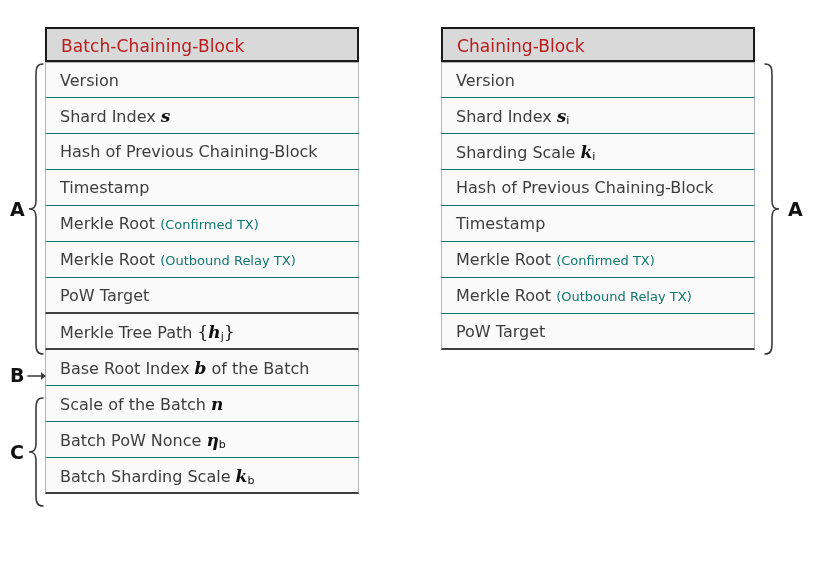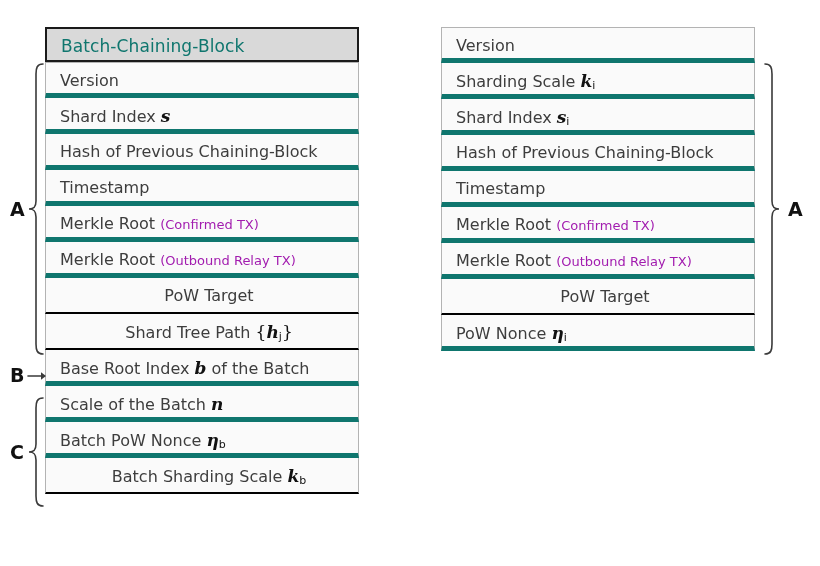--- a/index.html
+++ b/index.html
@@ -30,45 +30,45 @@
   #block-right { left: 441px; top: 27px; }
 
   .block-header {
     height: 35px;
     line-height: 35px;
     background: #d9d9d9;
     border: 2px solid #1a1a1a;
     box-sizing: border-box;
     padding-left: 14px;
     font-size: 17px;
-    color: #0f766e;
+    color: #b91c1c;
     letter-spacing: 0.1px;
   }
 
   .row {
     height: 36px;
     line-height: 36px;
     background: #fafafa;
     border-left: 1px solid #b3b3b3;
     border-right: 1px solid #b3b3b3;
-    border-bottom: 5px solid #0f766e;
+    border-bottom: 1px solid #0f766e;
     box-sizing: border-box;
     padding-left: 14px;
     font-size: 16px;
     color: #3d3d3d;
     white-space: nowrap;
     overflow: hidden;
   }
   .row.first { border-top: 1px solid #b3b3b3; }
   
-  .row.sep-below { border-bottom: 2px solid #000000; text-align: center; }
+  .row.sep-below { border-bottom: 2px solid #404040; }
 
   .sub {
     font-size: 13px;
-    color: #a21caf;
+    color: #0f766e;
   }
   .sym {
     font-family: "DejaVu Serif", "Liberation Serif", serif;
     font-style: italic;
     font-weight: bold;
     font-size: 17px;
     color: #111111;
   }
   .sym-sub {
     font-family: "DejaVu Sans", "Liberation Sans", sans-serif;
@@ -136,21 +136,21 @@
     <div class="row">
       <span>Merkle Root</span>
       <span class="sub">(Outbound Relay TX)</span>
     </div>
 
     <div class="row sep-below">
       <span>PoW Target</span>
     </div>
 
     <div class="row sep-below">
-      <span>Shard Tree Path</span>
+      <span>Merkle Tree Path</span>
       <span class="brace-char">{</span><span class="sym">h</span><span class="sym-sub">j</span><span class="brace-char">}</span>
     </div>
 
     <div class="row">
       <span>Base Root Index</span>
       <span class="sym">b</span>
       <span>of the Batch</span>
     </div>
 
     <div class="row">
@@ -163,36 +163,37 @@
       <span class="sym">η</span><span class="sym-sub">b</span>
     </div>
 
     <div class="row sep-below">
       <span>Batch Sharding Scale</span>
       <span class="sym">k</span><span class="sym-sub">b</span>
     </div>
   </div>
 
   <div class="block" id="block-right">
+    <div class="block-header">Chaining-Block</div>
 
     <div class="row first">
       <span>Version</span>
     </div>
 
     <div class="row">
+      <span>Shard Index</span>
+      <span class="sym">s</span><span class="sym-sub">i</span>
+    </div>
+
+    <div class="row">
       <span>Sharding Scale</span>
       <span class="sym">k</span><span class="sym-sub">i</span>
     </div>
 
     <div class="row">
-      <span>Shard Index</span>
-      <span class="sym">s</span><span class="sym-sub">i</span>
-    </div>
-
-    <div class="row">
       <span>Hash of Previous Chaining-Block</span>
     </div>
 
     <div class="row">
       <span>Timestamp</span>
     </div>
 
     <div class="row">
       <span>Merkle Root</span>
       <span class="sub">(Confirmed TX)</span>
@@ -200,24 +201,20 @@
 
     <div class="row">
       <span>Merkle Root</span>
       <span class="sub">(Outbound Relay TX)</span>
     </div>
 
     <div class="row sep-below">
       <span>PoW Target</span>
     </div>
 
-    <div class="row">
-      <span>PoW Nonce</span>
-      <span class="sym">η</span><span class="sym-sub">i</span>
-    </div>
   </div>
 
   <div class="annot" id="annot-a-left" style="left:16px; top:62px;">
     <svg width="30" height="294" viewBox="0 0 30 294" aria-hidden="true">
       <path d="M27 2 C21 2 20 6 20 12 L20 139 C20 145 18 147 13 147 C18 147 20 149 20 155 L20 282 C20 288 21 292 27 292" fill="none" stroke="#3a3a3a" stroke-width="1.6" stroke-linecap="round"></path>
     </svg>
   </div>
   <div class="annot-label" style="left:10px; top:200px;">A</div>
 
   <div class="annot" id="annot-b-left" style="left:27px; top:369px;">

